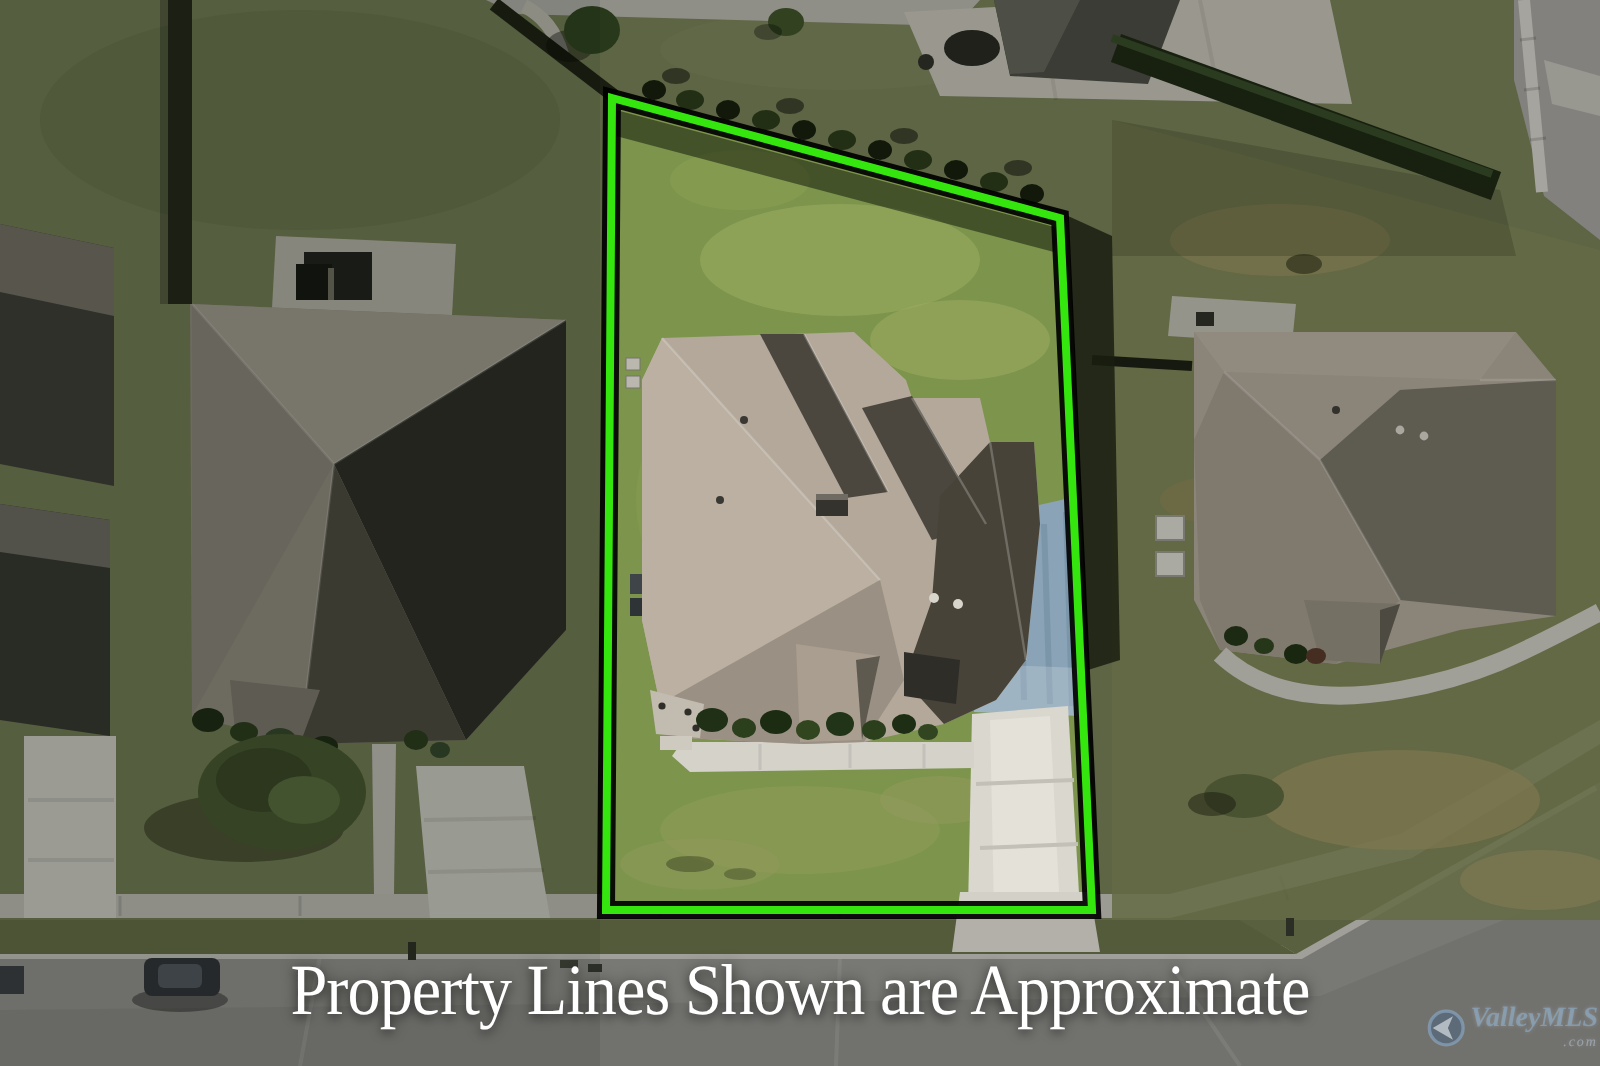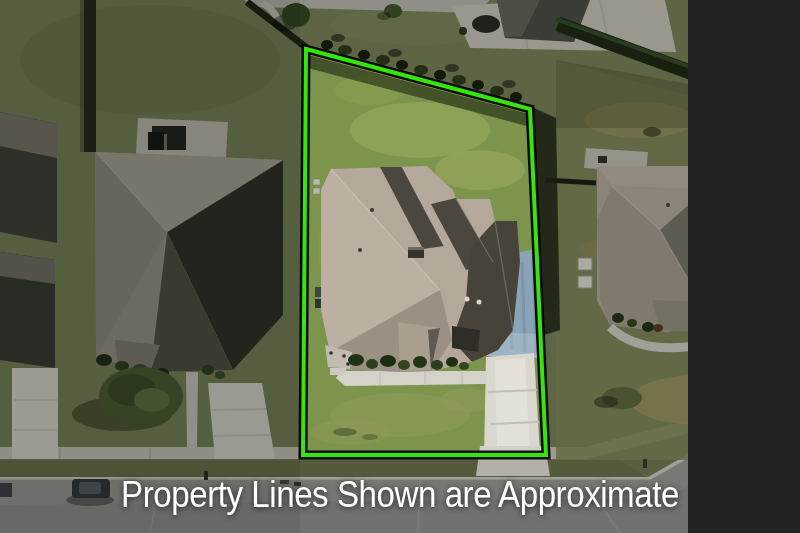--- a/index.html
+++ b/index.html
@@ -1,18 +1,18 @@
 <!DOCTYPE html>
 <html><head>
 <meta charset="utf-8">
 <style>
   html,body{margin:0;padding:0;background:#222;}
   #stage{
-    position:relative;width:688px;height:533px;overflow:hidden;
-    background:#6d7650;font-family:Liberation Sans, sans-serif;
+    position:relative;width:800px;height:533px;overflow:hidden;
+    background:#6d7650;font-family:Liberation Serif, serif;
   }
   #aerial{position:absolute;left:0;top:0;width:800px;height:533px;display:block;}
   #caption{
     position:absolute;left:0;top:473px;width:800px;height:44px;
     display:flex;align-items:center;justify-content:center;
     color:#ffffff;font-size:36px;font-weight:400;letter-spacing:-0.5px;
     transform:scaleX(0.92);transform-origin:50% 50%;
     text-shadow:0 0 8px rgba(0,0,0,.45),0 2px 5px rgba(0,0,0,.35);
     white-space:nowrap;pointer-events:none;
   }
@@ -269,14 +269,24 @@
       <rect x="79" y="482" width="22" height="12" rx="3" fill="#3d4347"></rect>
       <rect x="0" y="483" width="12" height="14" fill="#2e3133"></rect>
       <rect x="643" y="459" width="4" height="9" fill="#2b2e25"></rect>
       <rect x="280" y="480" width="9" height="4" fill="#35382f"></rect>
       <rect x="294" y="482" width="7" height="4" fill="#2c2f27"></rect>
     </g>
   </svg>
 
   <div id="caption">Property Lines Shown are Approximate</div>
 
+  <div id="watermark">
+    <svg width="24" height="24" viewBox="0 0 24 24">
+      <circle cx="12" cy="12" r="10" fill="rgba(40,90,150,.35)" stroke="rgba(150,195,235,.6)" stroke-width="2"></circle>
+      <polygon points="4,12 16,5 13,12 16,19" fill="rgba(240,248,255,.75)"></polygon>
+    </svg>
+    <div class="wm-text">
+      <span>ValleyMLS</span>
+      <span class="wm-suffix">.com</span>
+    </div>
+  </div>
 
 </div>
 
 </body></html>

